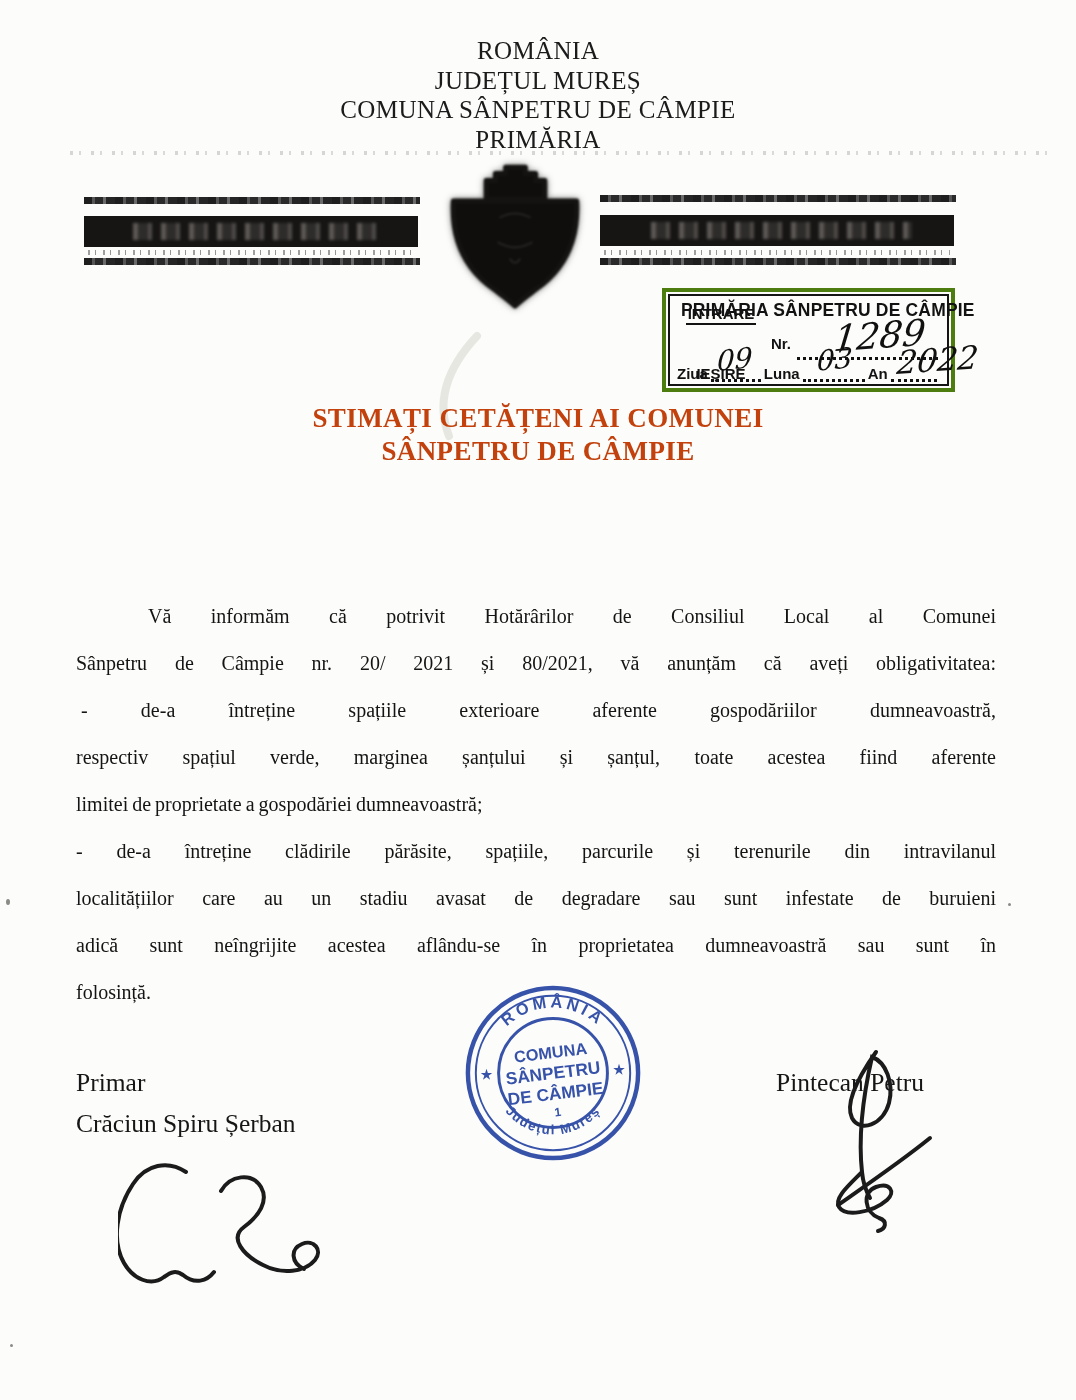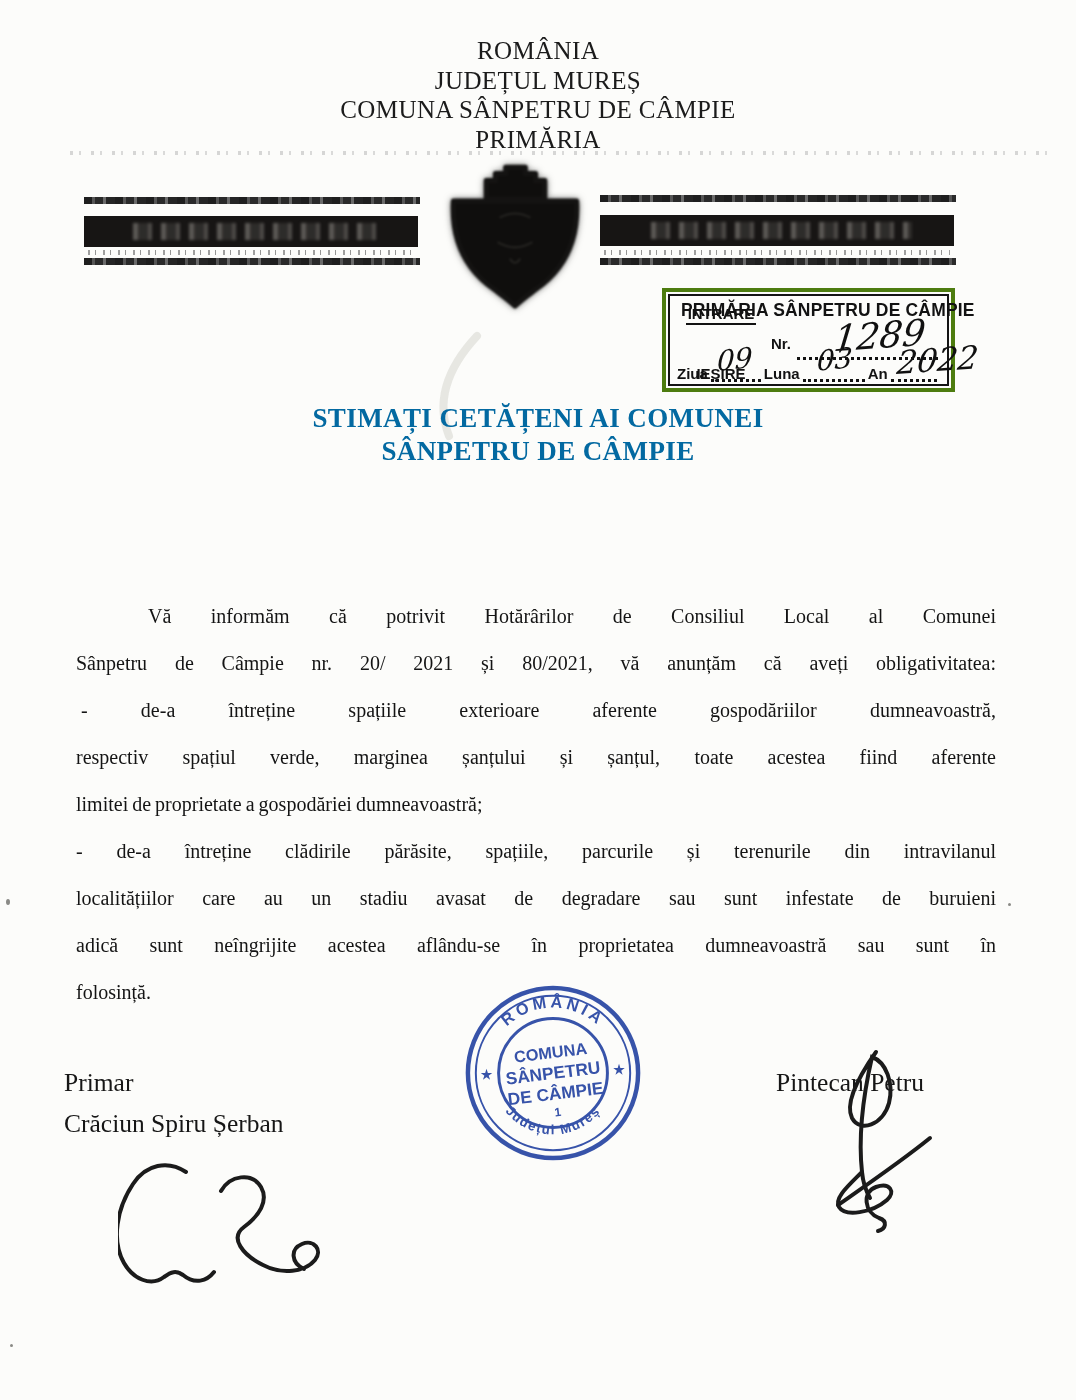--- a/index.html
+++ b/index.html
@@ -75,36 +75,36 @@
   .hand-nr{font-size:36px;left:26%;top:-26px;transform:rotate(-4deg) skewX(-10deg);}
   .regbox-bottom{display:flex;align-items:center;margin-top:2px;font-size:15px;}
   .rb-dots{border-bottom:3.5px dotted #121212;height:14px;position:relative;margin:0 3px;}
   .rb-d1{width:50px;} .rb-d2{width:62px;} .rb-d3{flex:1;}
   .hand-day{font-size:28px;left:6px;top:-22px;transform:rotate(-6deg) skewX(-8deg);}
   .hand-month{font-size:28px;left:14px;top:-22px;transform:rotate(-5deg) skewX(-8deg);}
   .hand-year{font-size:32px;left:6px;top:-24px;transform:rotate(-4deg) skewX(-10deg);}
   
   .doc-title{
     position:absolute;top:402px;left:0;width:100%;text-align:center;
-    font-weight:bold;font-size:27px;line-height:33px;letter-spacing:.4px;color:#0369a1;
+    font-weight:bold;font-size:27px;line-height:33px;letter-spacing:.4px;color:#c2410c;
   }
   
   .body-text{
     position:absolute;left:76px;top:593px;width:920px;
     font-size:20px;line-height:47px;color:#141414;word-spacing:-1px;
   }
   .bline{white-space:normal;}
   .bline.fill{text-align:justify;text-align-last:justify;}
   .bline.indent{padding-left:72px;}
   .bline.dash{padding-left:5px;}
   
   .round-stamp{position:absolute;left:459px;top:979px;width:188px;height:188px;opacity:.94;}
   
   .sig-col{position:absolute;font-size:25.5px;line-height:41px;color:#161616;}
-  .sig-left{left:64px;top:1062px;}
+  .sig-left{left:76px;top:1062px;}
   .sig-right{left:776px;top:1062px;}
   .sig-svg{position:absolute;}
   .sig-svg-left{left:118px;top:1145px;width:262px;height:162px;}
   .sig-svg-right{left:815px;top:1046px;width:185px;height:188px;}
   .sig-stroke{fill:none;stroke:#1b1b1b;stroke-width:4;stroke-linecap:round;}
   
   .speck{position:absolute;background:#8a8a86;border-radius:50%;}
 </style>
 </head>
 <body>

